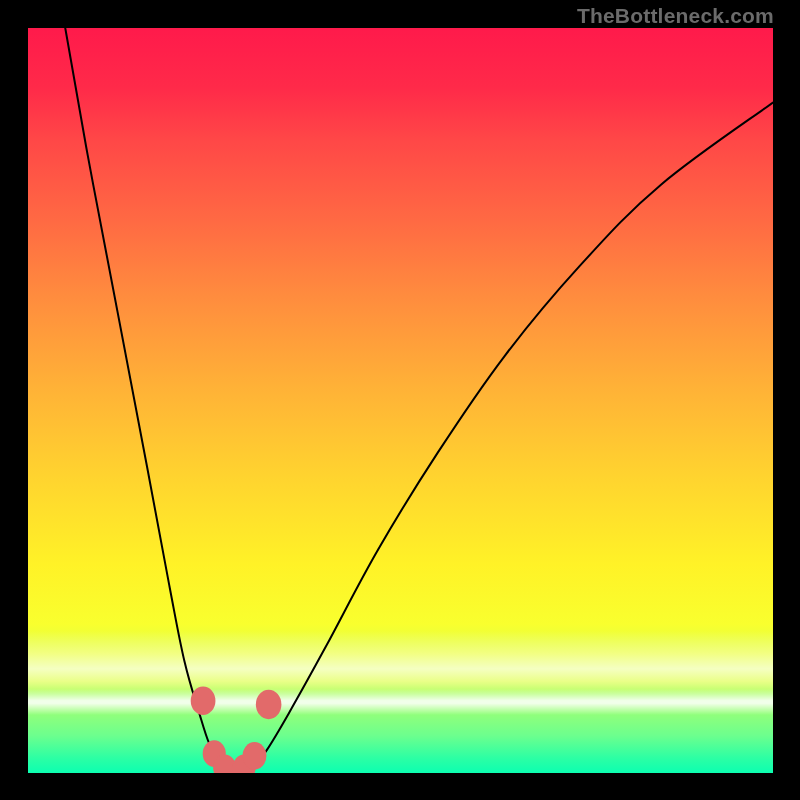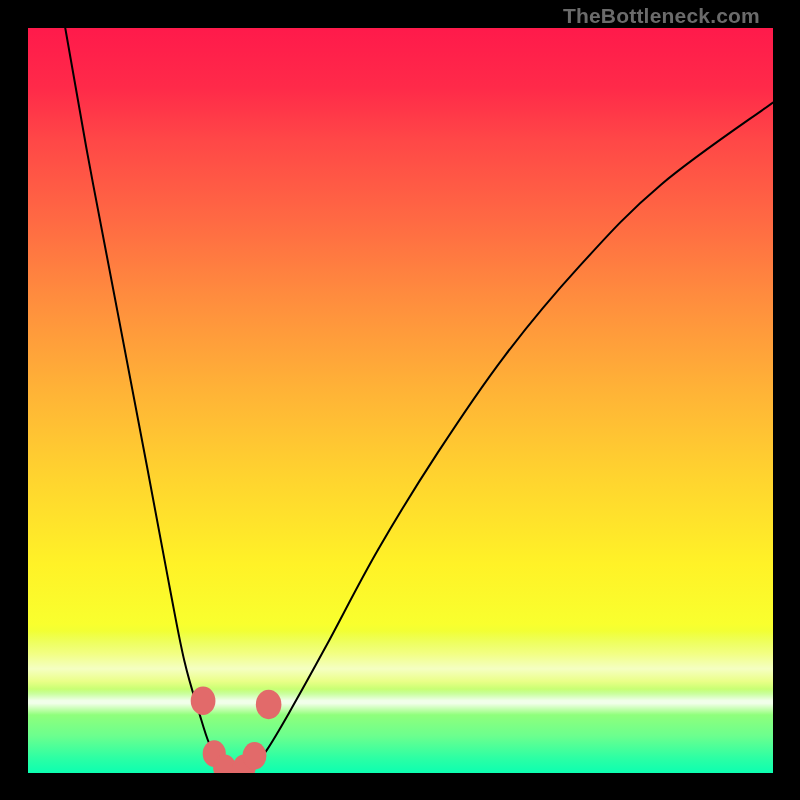--- a/index.html
+++ b/index.html
@@ -63,21 +63,21 @@
   svg.curves {
     position: absolute;
     left: 0;
     top: 0;
     width: 745px;
     height: 745px;
   }
   .watermark {
     position: absolute;
     top: 4px;
-    right: 40px;
+    right: 26px;
     font-family: Arial, Helvetica, sans-serif;
     font-size: 21px;
     font-weight: 600;
     color: #6b6b6b;
     letter-spacing: 0.2px;
   }
 </style>
 </head>
 <body>
 

